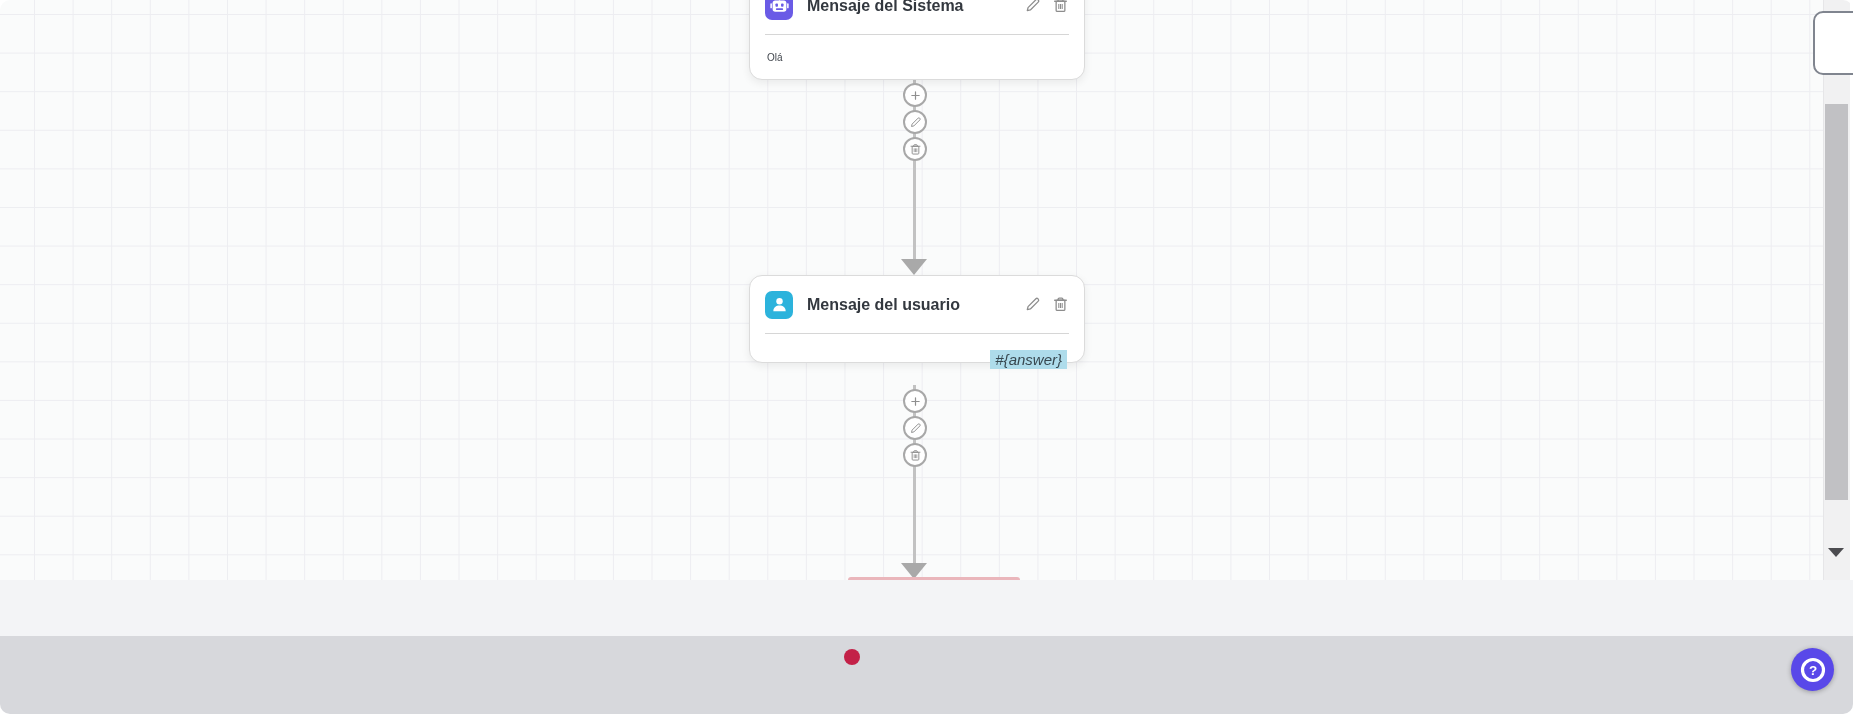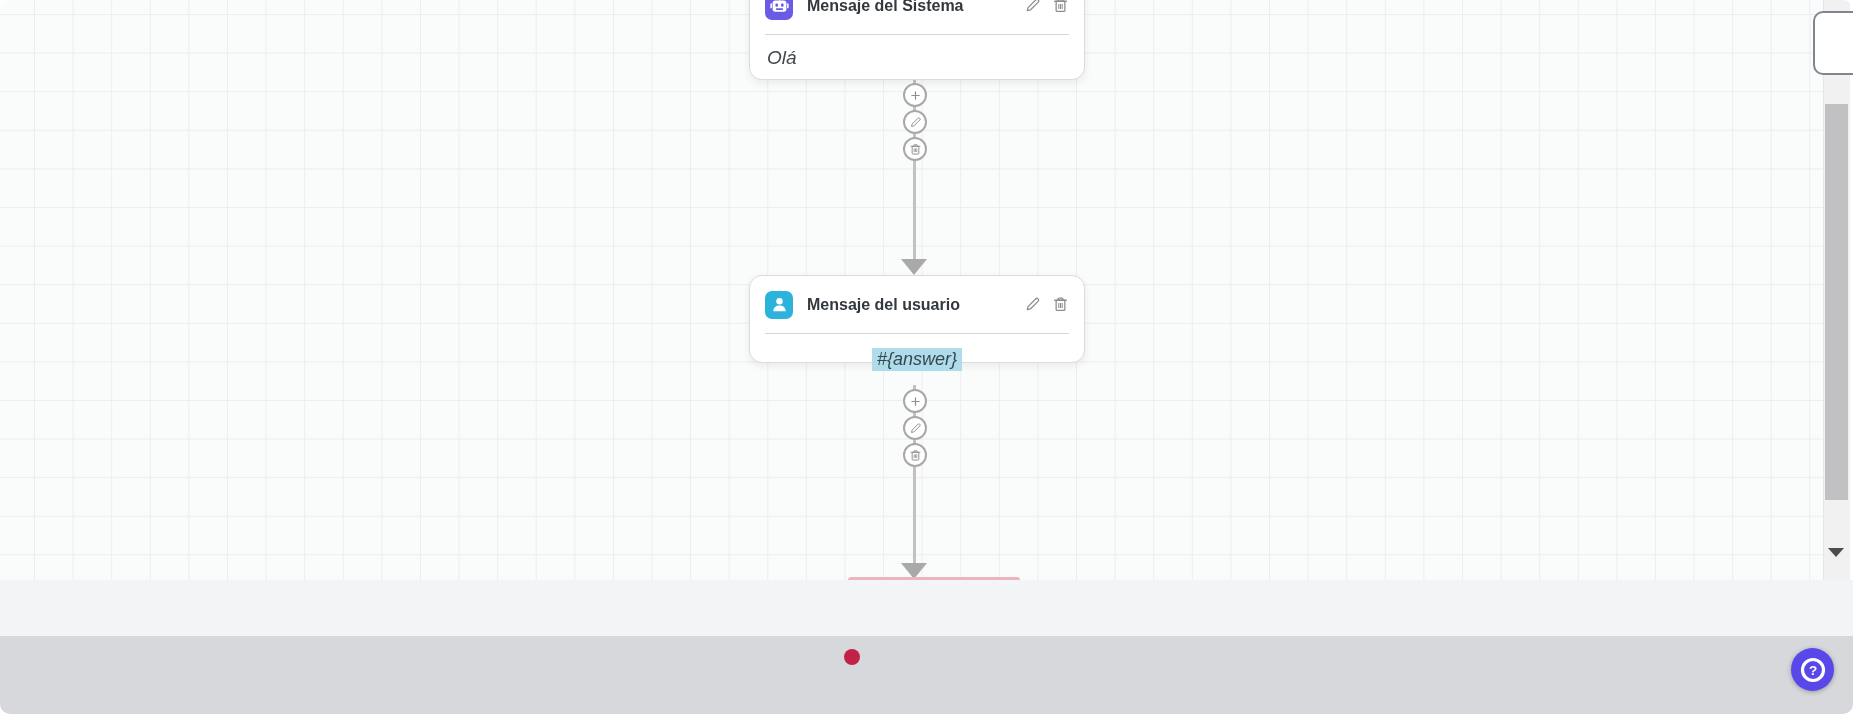--- a/index.html
+++ b/index.html
@@ -25,25 +25,25 @@
   .node-header{display:flex;align-items:center;height:57px;margin:0 15px;
     border-bottom:1px solid #d6d6d6;}
   .node-icon{width:28px;height:28px;border-radius:7px;flex:0 0 28px;
     display:flex;align-items:center;justify-content:center;margin-right:14px;}
   .node-icon svg{width:19px;height:19px;}
   .node-title{font-size:16px;font-weight:700;color:#33383f;}
   .node-actions{margin-left:auto;display:flex;gap:11px;color:#8d8d8d;}
   .node-actions .act{display:flex;align-items:center;cursor:pointer;}
   .node-actions svg{width:17px;height:17px;}
   .node-body{display:flex;align-items:center;padding:0 17px;box-sizing:border-box;
-    font-size:19px;color:#41464d;font-style:italic;}
+    font-size:10px;color:#41464d;}
   .node-system{top:-24px;height:104px;}
   .node-system .node-body{height:45px;}
   .node-user{top:275px;height:88px;}
-  .node-user .node-body{height:51px;justify-content:center;font-style:italic;font-size:18px;}
+  .node-user .node-body{height:51px;justify-content:flex-end;font-style:italic;font-size:15px;}
   .highlight{background:#aedceb;color:#37474f;padding:1px 5px;}
 
   .circle-btn{position:absolute;left:903px;width:24px;height:24px;border-radius:50%;
     background:#fff;border:2px solid #a8a8a8;box-sizing:border-box;color:#8f8f8f;
     display:flex;align-items:center;justify-content:center;cursor:pointer;z-index:3;}
   .circle-btn svg{width:13px;height:13px;}
 
   .next-node-peek{position:absolute;left:848px;top:577px;width:172px;height:3px;
     background:#eab6bb;border-radius:3px 3px 0 0;}
 

